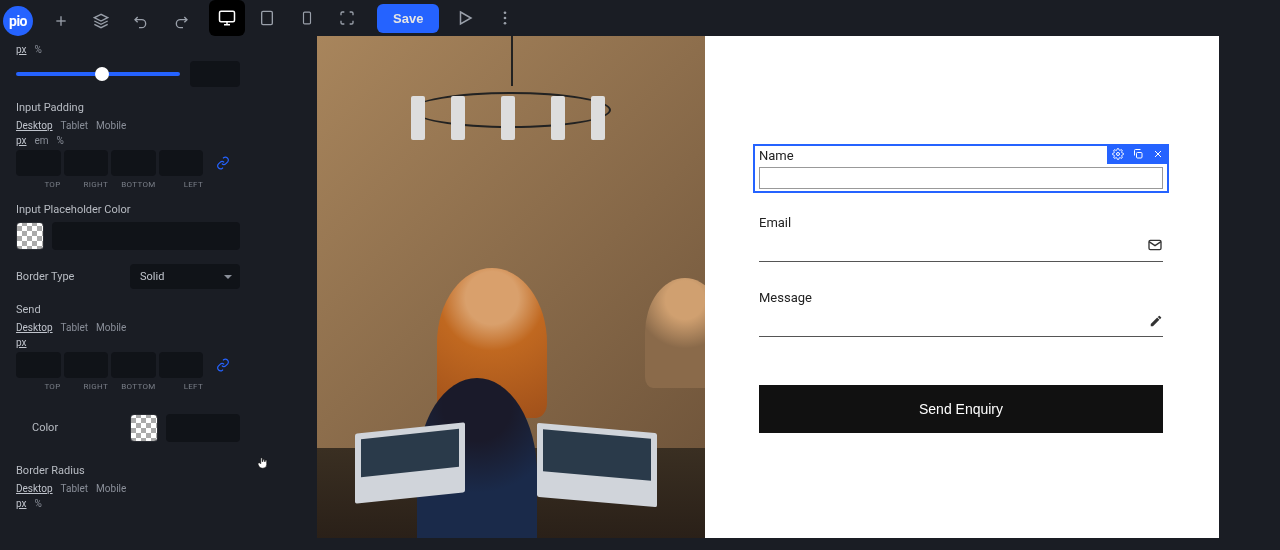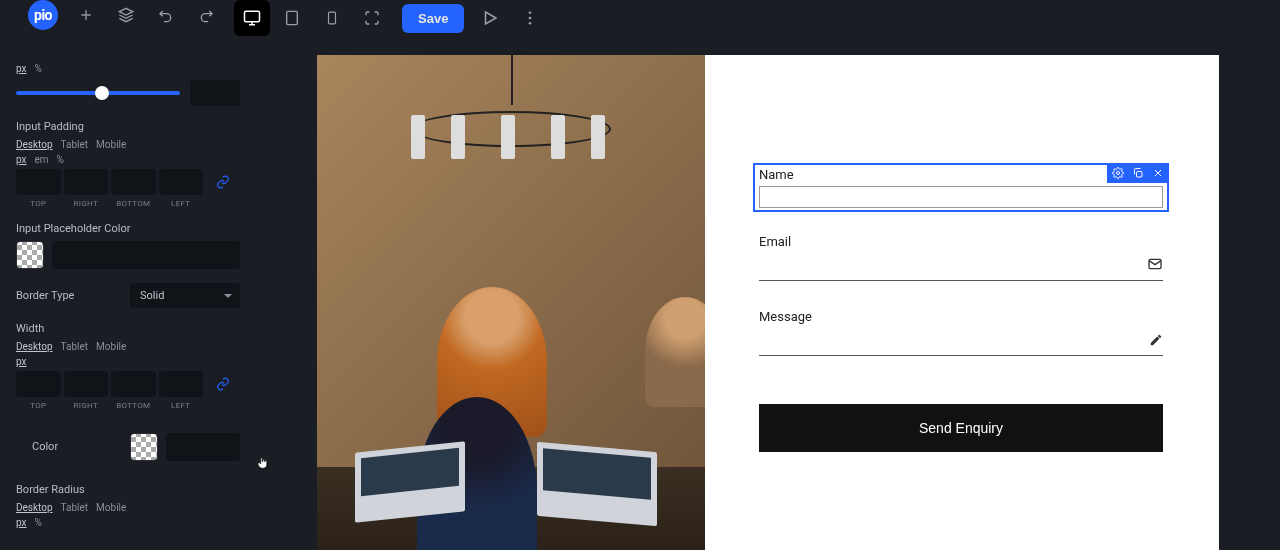--- a/index.html
+++ b/index.html
@@ -1,19 +1,19 @@
 <!DOCTYPE html>
 <html><head>
 <meta charset="utf-8">
 <style>
 * { box-sizing: border-box; margin: 0; padding: 0; }
 body { width: 1280px; height: 550px; background: #1a1d24; font-family: -apple-system, BlinkMacSystemFont, "Segoe UI", Roboto, sans-serif; color: #d0d3d8; overflow: hidden; }
 
 
-.topbar { height: 55px; background: #1a1d24; display: flex; align-items: flex-start; padding: 0 28px; gap: 16px; }
+.topbar { height: 36px; background: #1a1d24; display: flex; align-items: flex-end; padding: 0 3px; gap: 16px; }
 .logo { width: 30px; height: 30px; background: #2563ff; border-radius: 50%; display: flex; align-items: center; justify-content: center; color: #fff; font-weight: 700; font-size: 14px; letter-spacing: -0.5px; }
 .topbar-left { display: flex; align-items: center; gap: 16px; }
 .top-icon { width: 24px; height: 24px; display: flex; align-items: center; justify-content: center; color: #9aa0aa; cursor: pointer; }
 .top-center { flex: 1; display: flex; align-items: center; justify-content: center; gap: 8px; color: #fff; font-size: 14px; font-weight: 600; }
 .top-right { display: flex; align-items: center; gap: 12px; }
 .device-group { display: flex; align-items: center; gap: 4px; }
 .device-btn { width: 36px; height: 36px; display: flex; align-items: center; justify-content: center; border-radius: 6px; color: #9aa0aa; cursor: pointer; }
 .device-btn.active { background: #000; color: #fff; }
 .save-btn { background: #2563ff; color: #e5e5e5; border: none; padding: 7px 16px; border-radius: 6px; font-size: 13px; font-weight: 600; cursor: pointer; }
 .play-btn, .more-btn { width: 28px; height: 28px; display: flex; align-items: center; justify-content: center; color: #9aa0aa; cursor: pointer; }
@@ -36,21 +36,21 @@
 .dev-row span { cursor: pointer; }
 .dev-row span.active { text-decoration: underline; color: #c0c4cc; }
 .slider-row { display: flex; align-items: center; gap: 10px; margin-top: 6px; }
 .slider { flex: 1; height: 4px; background: #2563ff; border-radius: 2px; position: relative; }
 .slider-thumb { position: absolute; width: 14px; height: 14px; background: #fff; border-radius: 50%; top: -5px; left: 48%; }
 .slider-val { width: 50px; height: 26px; background: #101318; border-radius: 4px; }
 .quad-inputs { display: flex; gap: 3px; margin-top: 4px; }
 .quad-input { flex: 1; height: 26px; background: #101318; border-radius: 4px; }
 .quad-inputs .link { width: 34px; height: 26px; display: flex; align-items: center; justify-content: center; color: #2563ff; }
 .quad-labels { display: flex; gap: 3px; margin-top: 4px; font-size: 8px; color: #7a7f88; text-align: center; }
-.quad-labels span { flex: 1; letter-spacing: 0.3px; }
+.quad-labels span { flex: 1; letter-spacing: 0.3px; text-align: right; }
 .quad-labels .spacer { width: 34px; flex: none; }
 .color-row { display: flex; align-items: center; }
 .swatch { width: 28px; height: 28px; background: repeating-conic-gradient(#aaa 0 25%, #fff 0 50%) 0/10px 10px; border-radius: 4px; border: 1px solid #2a2d34; margin-right: 8px; }
 .swatch-fill { flex: 1; height: 28px; background: #101318; border-radius: 4px; }
 .select-row { display: flex; align-items: center; justify-content: space-between; }
 .select-box { background: #101318; border-radius: 4px; padding: 6px 24px 6px 10px; font-size: 11px; color: #c0c4cc; position: relative; min-width: 110px; }
 .select-box::after { content: ""; position: absolute; right: 8px; top: 50%; transform: translateY(-50%); border: 4px solid transparent; border-top-color: #8a8f99; margin-top: 2px; }
 
 
 .page-inner { display: flex; height: 100%; }
@@ -220,21 +220,21 @@
     </div>
 
     <div class="prop">
       <div class="select-row">
         <span class="prop-label" style="margin:0">Border Type</span>
         <div class="select-box"><span>Solid</span></div>
       </div>
     </div>
 
     <div class="prop">
-      <span class="prop-label">Width</span>
+      <span class="prop-label">Send</span>
       <div class="dev-row">
         <span class="active">Desktop</span>
         <span>Tablet</span>
         <span>Mobile</span>
       </div>
       <div class="unit-row">
         <span class="active">px</span>
       </div>
       <div class="quad-inputs">
         <div class="quad-input"></div>

